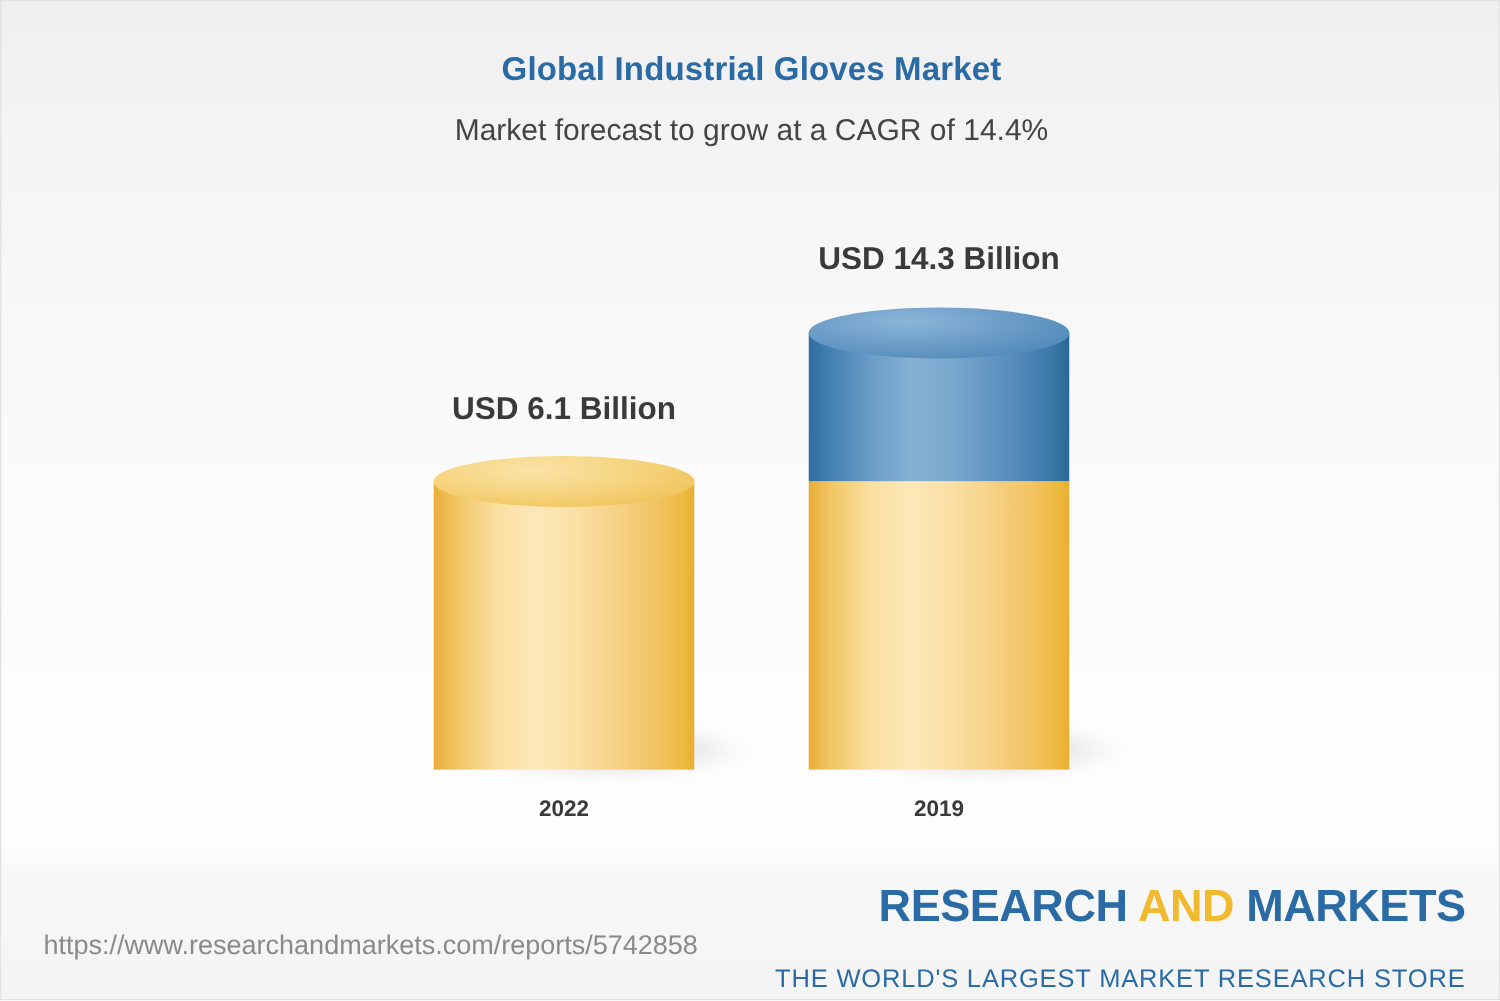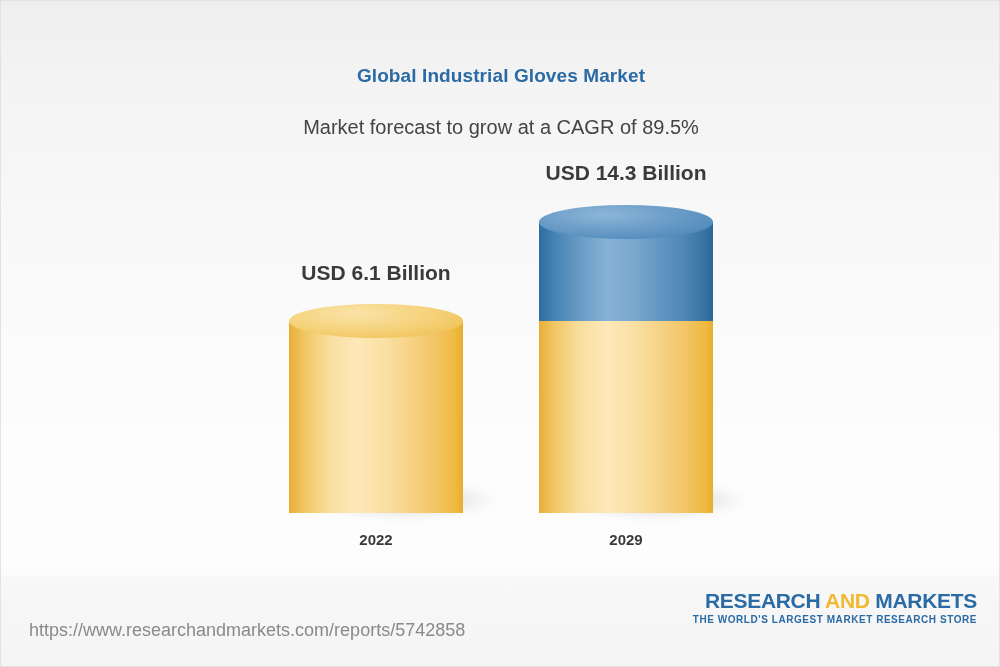--- a/index.html
+++ b/index.html
@@ -33,23 +33,23 @@
 
   
   .header {
     position: absolute;
     left: 0;
     top: 0;
     width: 1000px;
     text-align: center;
   }
   .chart-title {
-    margin: 12px;
-    padding-top: 52px;
-    font-size: 19px;
+    margin: 0;
+    padding-top: 32px;
+    font-size: 22px;
     font-weight: bold;
     color: #2a6ba5;
     letter-spacing: 0.1px;
   }
   .chart-subtitle {
     margin: 0;
     padding-top: 17px;
     font-size: 20px;
     font-weight: normal;
     color: #444444;
@@ -223,44 +223,44 @@
   }
 
   .brand {
     position: absolute;
     right: 24px;
     top: 14px;
     text-align: right;
     line-height: 1;
   }
   .brand-name {
-    font-size: 21px;
+    font-size: 30px;
     font-weight: bold;
     letter-spacing: -0.3px;
     white-space: nowrap;
   }
   .brand-word-1, .brand-word-3 { color: #2a6ba5; }
   .brand-word-2 { color: #f0b92e; }
   .brand-tagline {
-    margin-top: 4px;
-    font-size: 10px;
-    font-weight: bold;
+    margin-top: 24px;
+    font-size: 17px;
+    font-weight: normal;
     color: #2a6ba5;
     letter-spacing: 0.55px;
     white-space: nowrap;
   }
 </style>
 </head>
 <body>
 
 <div class="infographic">
 
   <div class="header">
     <h1 class="chart-title">Global Industrial Gloves Market</h1>
-    <h2 class="chart-subtitle">Market forecast to grow at a CAGR of 89.5%</h2>
+    <h2 class="chart-subtitle">Market forecast to grow at a CAGR of 14.4%</h2>
   </div>
 
   <div class="plot">
 
     <div class="bar-group g0">
       <div class="value-label">USD 6.1 Billion</div>
 
       <div class="cylinder">
         <div class="cyl-shadow"></div>
         <div class="cyl-clip">
@@ -279,21 +279,21 @@
       <div class="cylinder">
         <div class="cyl-shadow"></div>
         <div class="cyl-clip">
           <div class="seg seg-blue" style="top:17px; height:99px;"></div>
           <div class="seg seg-gold" style="top:116px; height:192px;"></div>
           <div class="cyl-bottom"></div>
         </div>
         <div class="cap cap-blue" style="top:0;"></div>
       </div>
 
-      <div class="year-label">2029</div>
+      <div class="year-label">2019</div>
     </div>
 
   </div>
 
   <div class="footer-rule"></div>
 
   <div class="footer">
     <div class="source-url">https://www.researchandmarkets.com/reports/5742858</div>
 
     <div class="brand">

